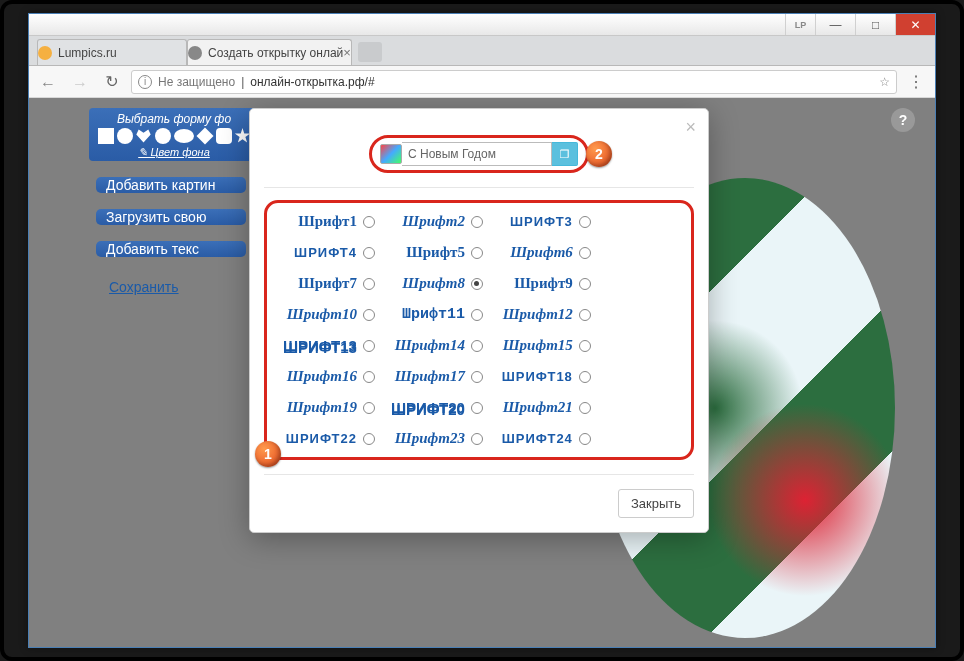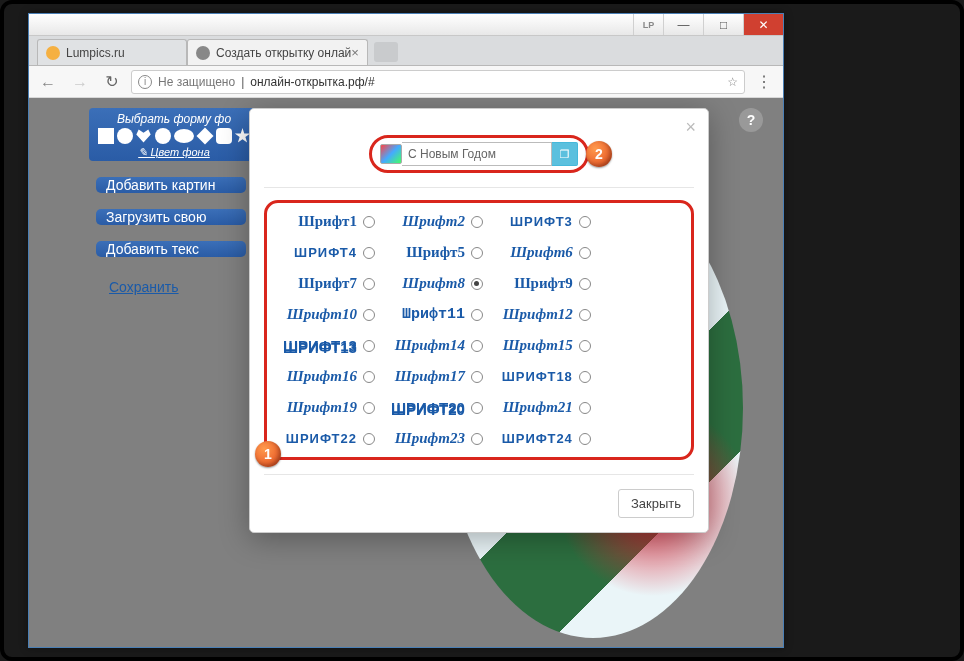--- a/index.html
+++ b/index.html
@@ -9,21 +9,21 @@
     width: 964px;
     height: 661px;
     overflow: hidden;
     position: relative;
   }
 
   
   .window {
     position: absolute;
     top: 13px; left: 28px;
-    width: 756px; height: 635px;
+    width: 908px; height: 635px;
     background: #4d7c0f;
     border: 1px solid #4a7fb5;
     box-shadow: 0 0 8px rgba(0,0,0,.4);
   }
   .titlebar {
     height: 22px;
     background: linear-gradient(#fff,#e8e8e8);
     border-bottom: 1px solid #c8c8c8;
     display: flex;
     align-items: stretch;
@@ -55,21 +55,21 @@
   }
   .tab {
     height: 26px;
     min-width: 150px;
     background: #f2f2f2;
     border: 1px solid #b8b8b8;
     border-bottom: none;
     border-radius: 3px 3px 0 0;
     display: flex;
     align-items: center;
-    padding: 0 8px;
+    padding: 0 0;
     font-size: 12px;
     color: #444;
     margin-right: 0px;
     position: relative;
   }
   .tab.inactive { background:#e0e2e4;}
   .tab .favicon { width:14px;height:14px;margin-right:6px;border-radius:50%; }
   .fav-orange { background:#f5b041;}
   .fav-gray { background:#888; border-radius:2px;}
   .tab .tab-x { margin-left:auto; color:#777; font-size:13px;}

